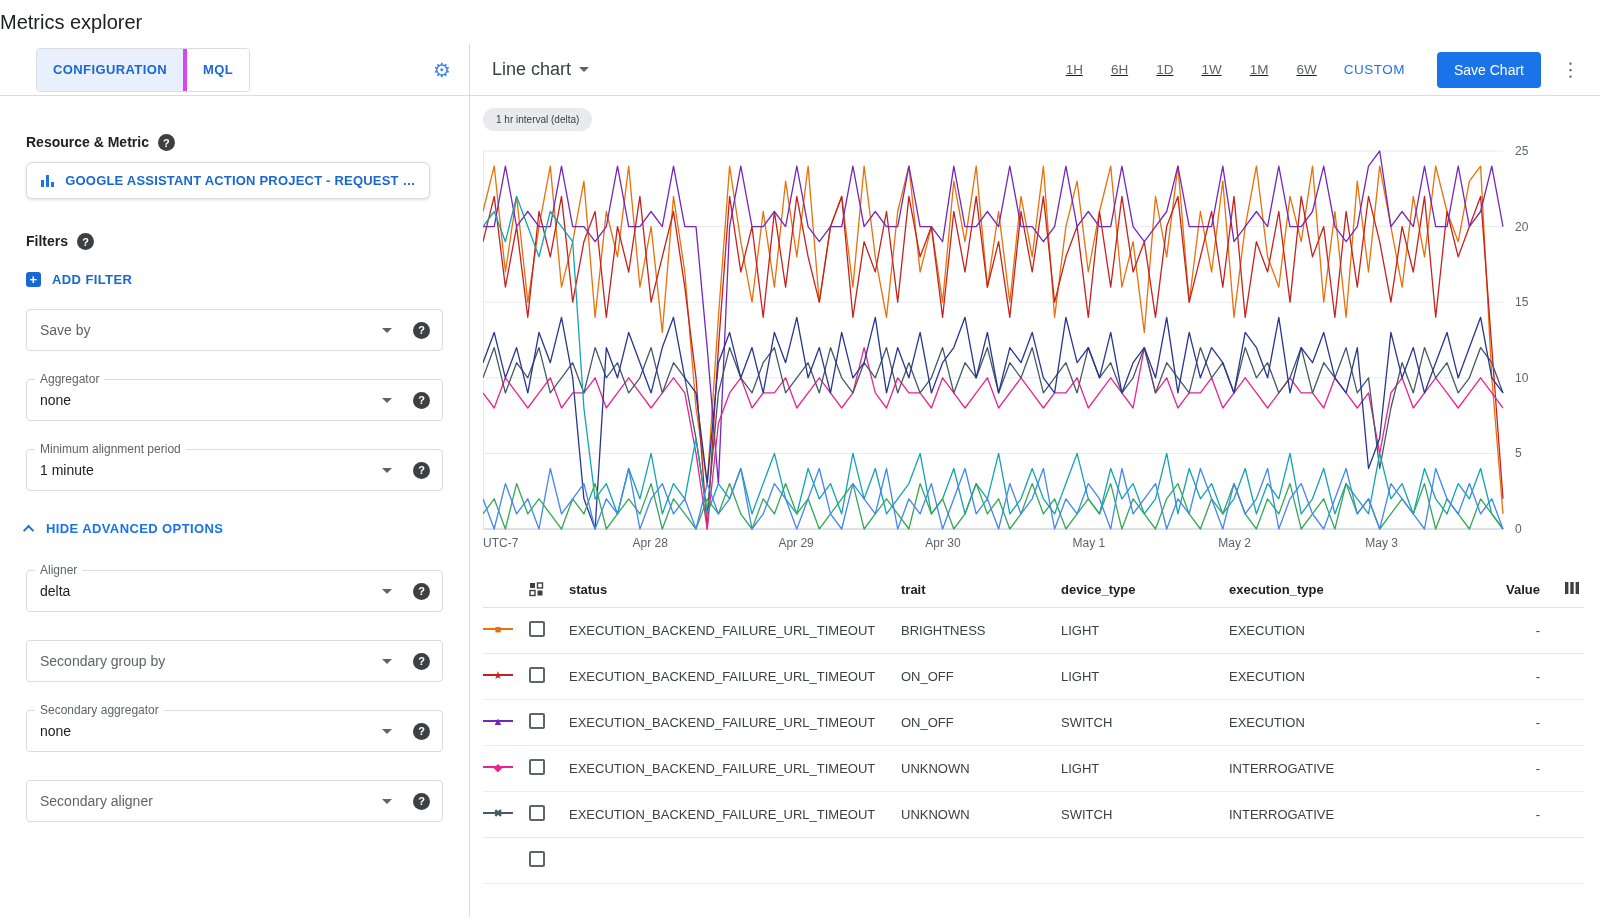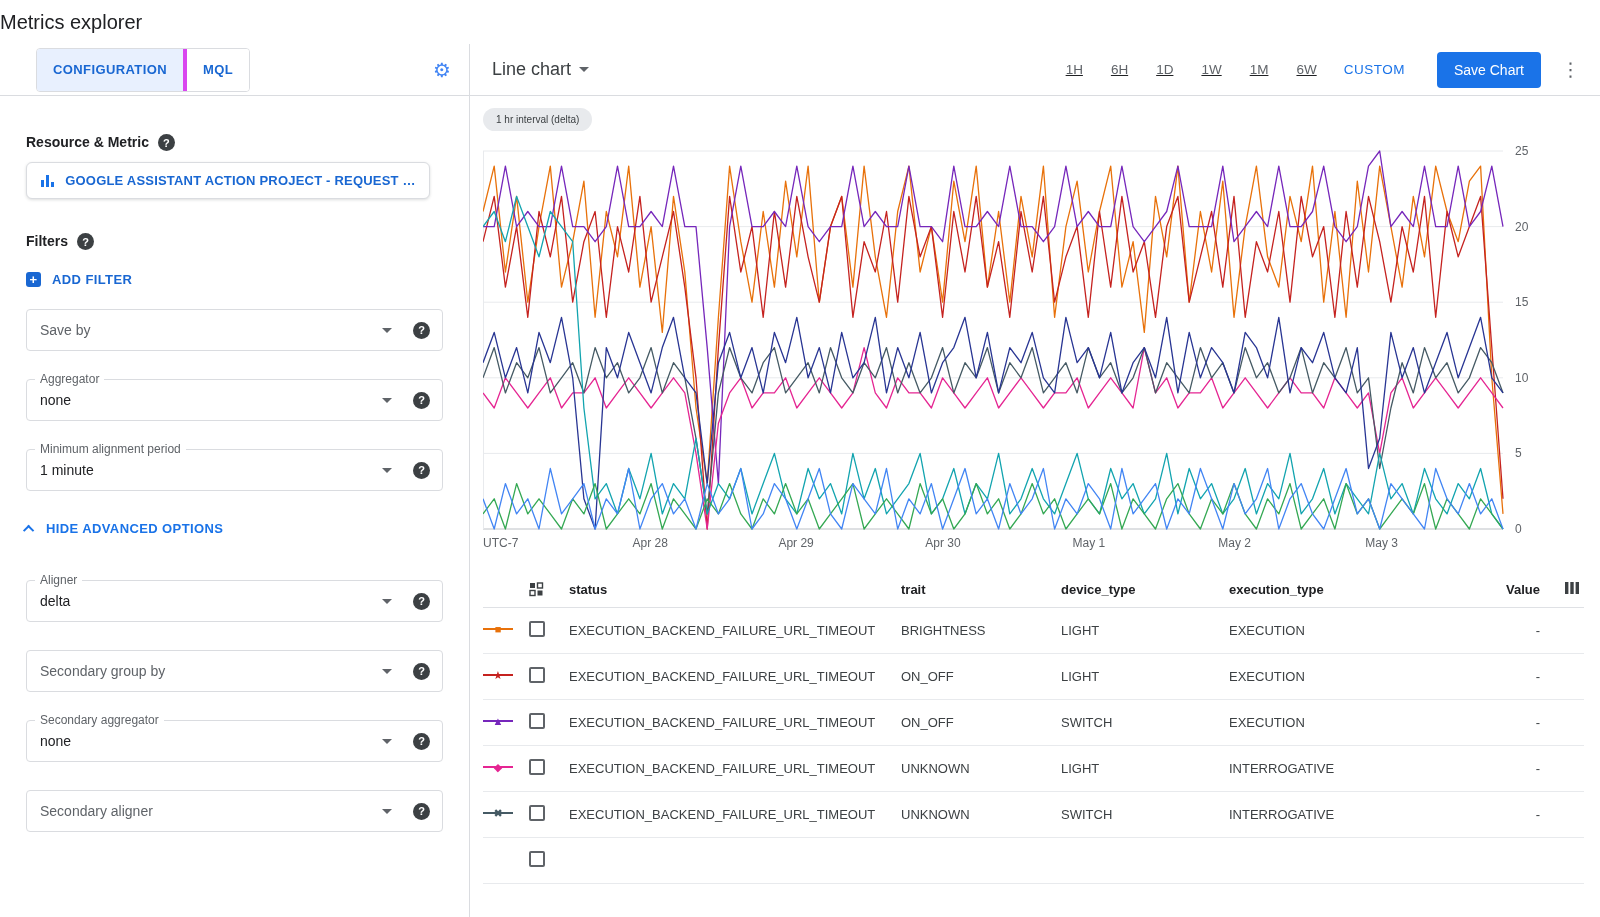--- a/index.html
+++ b/index.html
@@ -71,21 +71,21 @@
          display:flex; align-items:center; padding:0 12px 0 13px; cursor:pointer; background:#fff; }
   .field.first { margin-top:22px; }
   .flabel { position:absolute; top:-8px; left:8px; background:#fff; padding:0 5px; font-size:12px; color:#5F6368; }
   .fvalue { flex:1; font-size:14px; color:#202124; }
   .ph { flex:1; font-size:14px; color:#5F6368; }
   .field .caret-down { margin-right:21px; }
   .advanced-toggle { margin-top:30px; display:flex; align-items:center; gap:12px; color:#1A73E8; font-size:13px;
          font-weight:700; letter-spacing:.4px; background:none; border:none; cursor:pointer; padding:0; }
   .chev-up { width:8px; height:8px; border-left:2px solid #1A73E8; border-top:2px solid #1A73E8;
          transform:rotate(45deg) translateY(2px); }
-  .aligner-field { margin-top:44px; }
+  .aligner-field { margin-top:34px; }
 
   
   .chip-row { margin-top:12px; }
   .interval-chip { display:inline-block; background:#E8EAED; color:#3C4043; border-radius:14px;
          padding:6px 13px; font-size:10px; }
   .chart-wrap { margin-top:6px; }
   .ticktext { font-size:12px; fill:#5F6368; }
 
   
   .table { margin-top:14px; }

